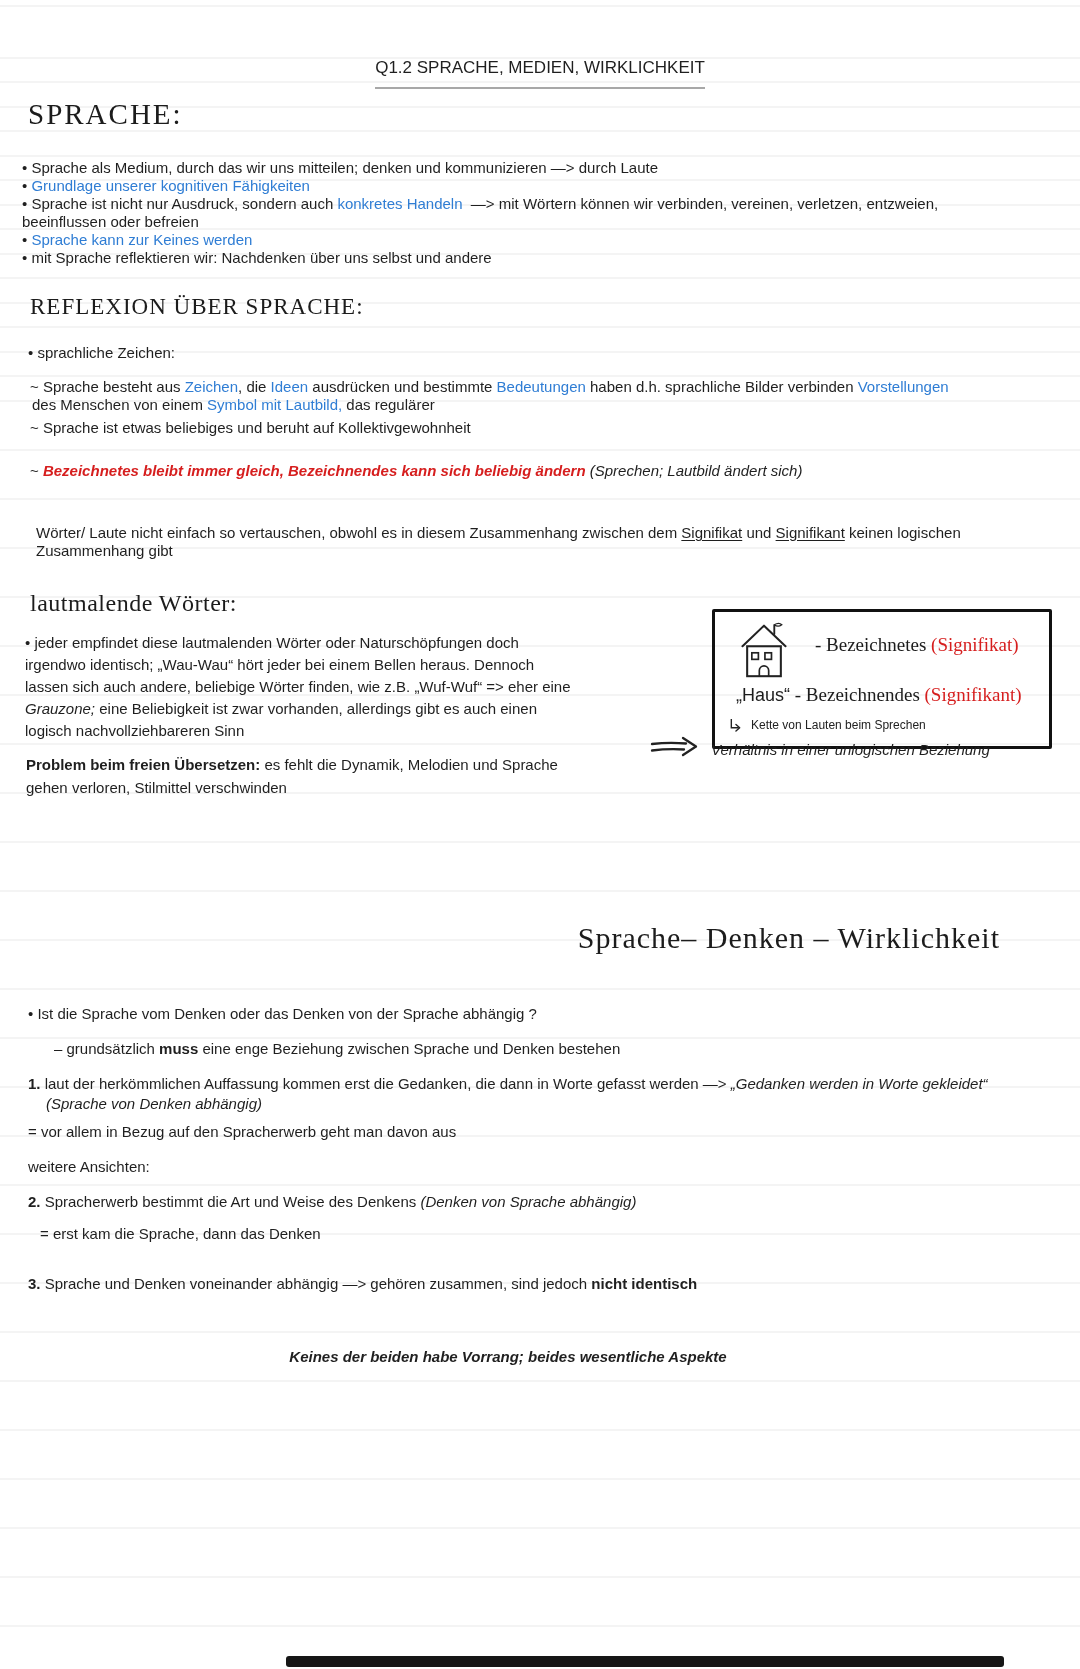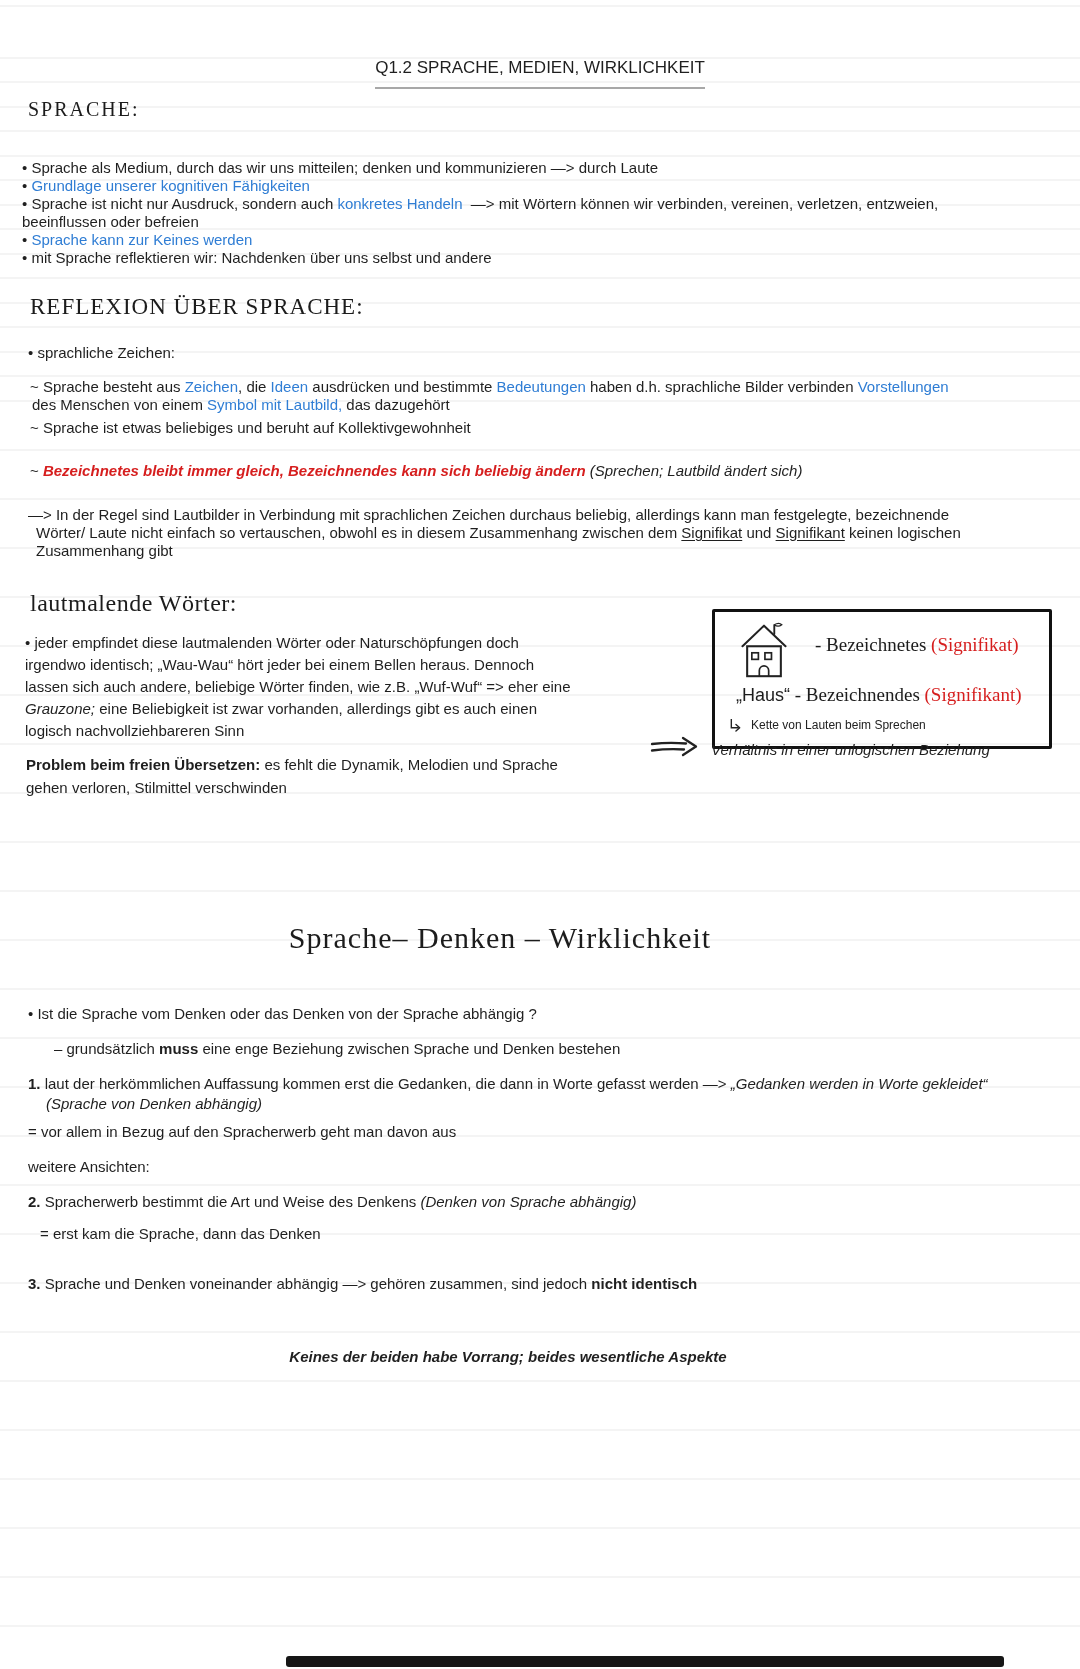--- a/index.html
+++ b/index.html
@@ -48,24 +48,24 @@
     border-bottom:2px solid #a8a8a8;
   }
   .hserif{
     position:absolute;
     margin:0;
     font-family:"Liberation Serif", serif;
     font-weight:400;
     color:#1c1c1c;
     white-space:pre;
   }
-  .h1{font-size:20px; letter-spacing:2px;}
+  .h1{font-size:29px; letter-spacing:2px;}
   .h2{font-size:23px; letter-spacing:1px;}
   .h3{font-size:24px; letter-spacing:0.5px;}
-  .h4{font-size:30px; letter-spacing:1px; text-align:center; left:0; width:1000px;}
+  .h4{font-size:30px; letter-spacing:1px; text-align:right; left:0; width:1000px;}
   
   .s-blue{color:var(--blue);}
   .s-red{color:var(--red);}
   .s-b{font-weight:700;}
   .s-i{font-style:italic;}
   .s-u{text-decoration:underline; text-underline-offset:2px;}
   .s-sans{font-family:"Liberation Sans", sans-serif; font-size:18px; letter-spacing:0;}
   .center-line{left:0; width:1016px; text-align:center; white-space:normal;}
   
   .sig-box{
@@ -123,24 +123,23 @@
   <div class="line" style="left:22px;top:159px"><span>• Sprache als Medium, durch das wir uns mitteilen; denken und kommunizieren —&gt; durch Laute</span></div>
   <div class="line" style="left:22px;top:177px"><span>• </span><span class="s-blue">Grundlage unserer kognitiven Fähigkeiten</span></div>
   <div class="line" style="left:22px;top:195px"><span>• Sprache ist nicht nur Ausdruck, sondern auch </span><span class="s-blue">konkretes Handeln</span><span>  —&gt; mit Wörtern können wir verbinden, vereinen, verletzen, entzweien,</span></div>
   <div class="line" style="left:22px;top:213px"><span>beeinflussen oder befreien</span></div>
   <div class="line" style="left:22px;top:231px"><span>• </span><span class="s-blue">Sprache kann zur Keines werden</span></div>
   <div class="line" style="left:22px;top:249px"><span>• mit Sprache reflektieren wir: Nachdenken über uns selbst und andere</span></div>
 
   <h2 class="hserif h2" style="left:30px;top:294px">REFLEXION ÜBER SPRACHE:</h2>
   <div class="line" style="left:28px;top:344px"><span>• sprachliche Zeichen:</span></div>
   <div class="line" style="left:30px;top:378px"><span>~ Sprache besteht aus </span><span class="s-blue">Zeichen</span><span>, die </span><span class="s-blue">Ideen</span><span> ausdrücken und bestimmte </span><span class="s-blue">Bedeutungen</span><span> haben d.h. sprachliche Bilder verbinden </span><span class="s-blue">Vorstellungen</span></div>
-  <div class="line" style="left:32px;top:396px"><span>des Menschen von einem </span><span class="s-blue">Symbol mit Lautbild,</span><span> das dazugehört</span></div>
+  <div class="line" style="left:32px;top:396px"><span>des Menschen von einem </span><span class="s-blue">Symbol mit Lautbild,</span><span> das regulärer</span></div>
   <div class="line" style="left:30px;top:419px"><span>~ Sprache ist etwas beliebiges und beruht auf Kollektivgewohnheit</span></div>
   <div class="line" style="left:30px;top:462px"><span>~ </span><span class="s-red s-b s-i">Bezeichnetes bleibt immer gleich, Bezeichnendes kann sich beliebig ändern</span><span> </span><span class="s-i">(Sprechen; Lautbild ändert sich)</span></div>
-  <div class="line" style="left:28px;top:506px"><span>—&gt; In der Regel sind Lautbilder in Verbindung mit sprachlichen Zeichen durchaus beliebig, allerdings kann man festgelegte, bezeichnende</span></div>
   <div class="line" style="left:36px;top:524px"><span>Wörter/ Laute nicht einfach so vertauschen, obwohl es in diesem Zusammenhang zwischen dem </span><span class="s-u">Signifikat</span><span> und </span><span class="s-u">Signifikant</span><span> keinen logischen</span></div>
   <div class="line" style="left:36px;top:542px"><span>Zusammenhang gibt</span></div>
 
   <h2 class="hserif h3" style="left:30px;top:590px">lautmalende Wörter:</h2>
   <div class="line lh23" style="left:25px;top:631px"><span>• jeder empfindet diese lautmalenden Wörter oder Naturschöpfungen doch</span></div>
   <div class="line lh23" style="left:25px;top:653px"><span>irgendwo identisch; „Wau-Wau“ hört jeder bei einem Bellen heraus. Dennoch</span></div>
   <div class="line lh23" style="left:25px;top:675px"><span>lassen sich auch andere, beliebige Wörter finden, wie z.B. „Wuf-Wuf“ =&gt; eher eine</span></div>
   <div class="line lh23" style="left:25px;top:697px"><span class="s-i">Grauzone;</span><span> eine Beliebigkeit ist zwar vorhanden, allerdings gibt es auch einen</span></div>
   <div class="line lh23" style="left:25px;top:719px"><span>logisch nachvollziehbareren Sinn</span></div>
 

